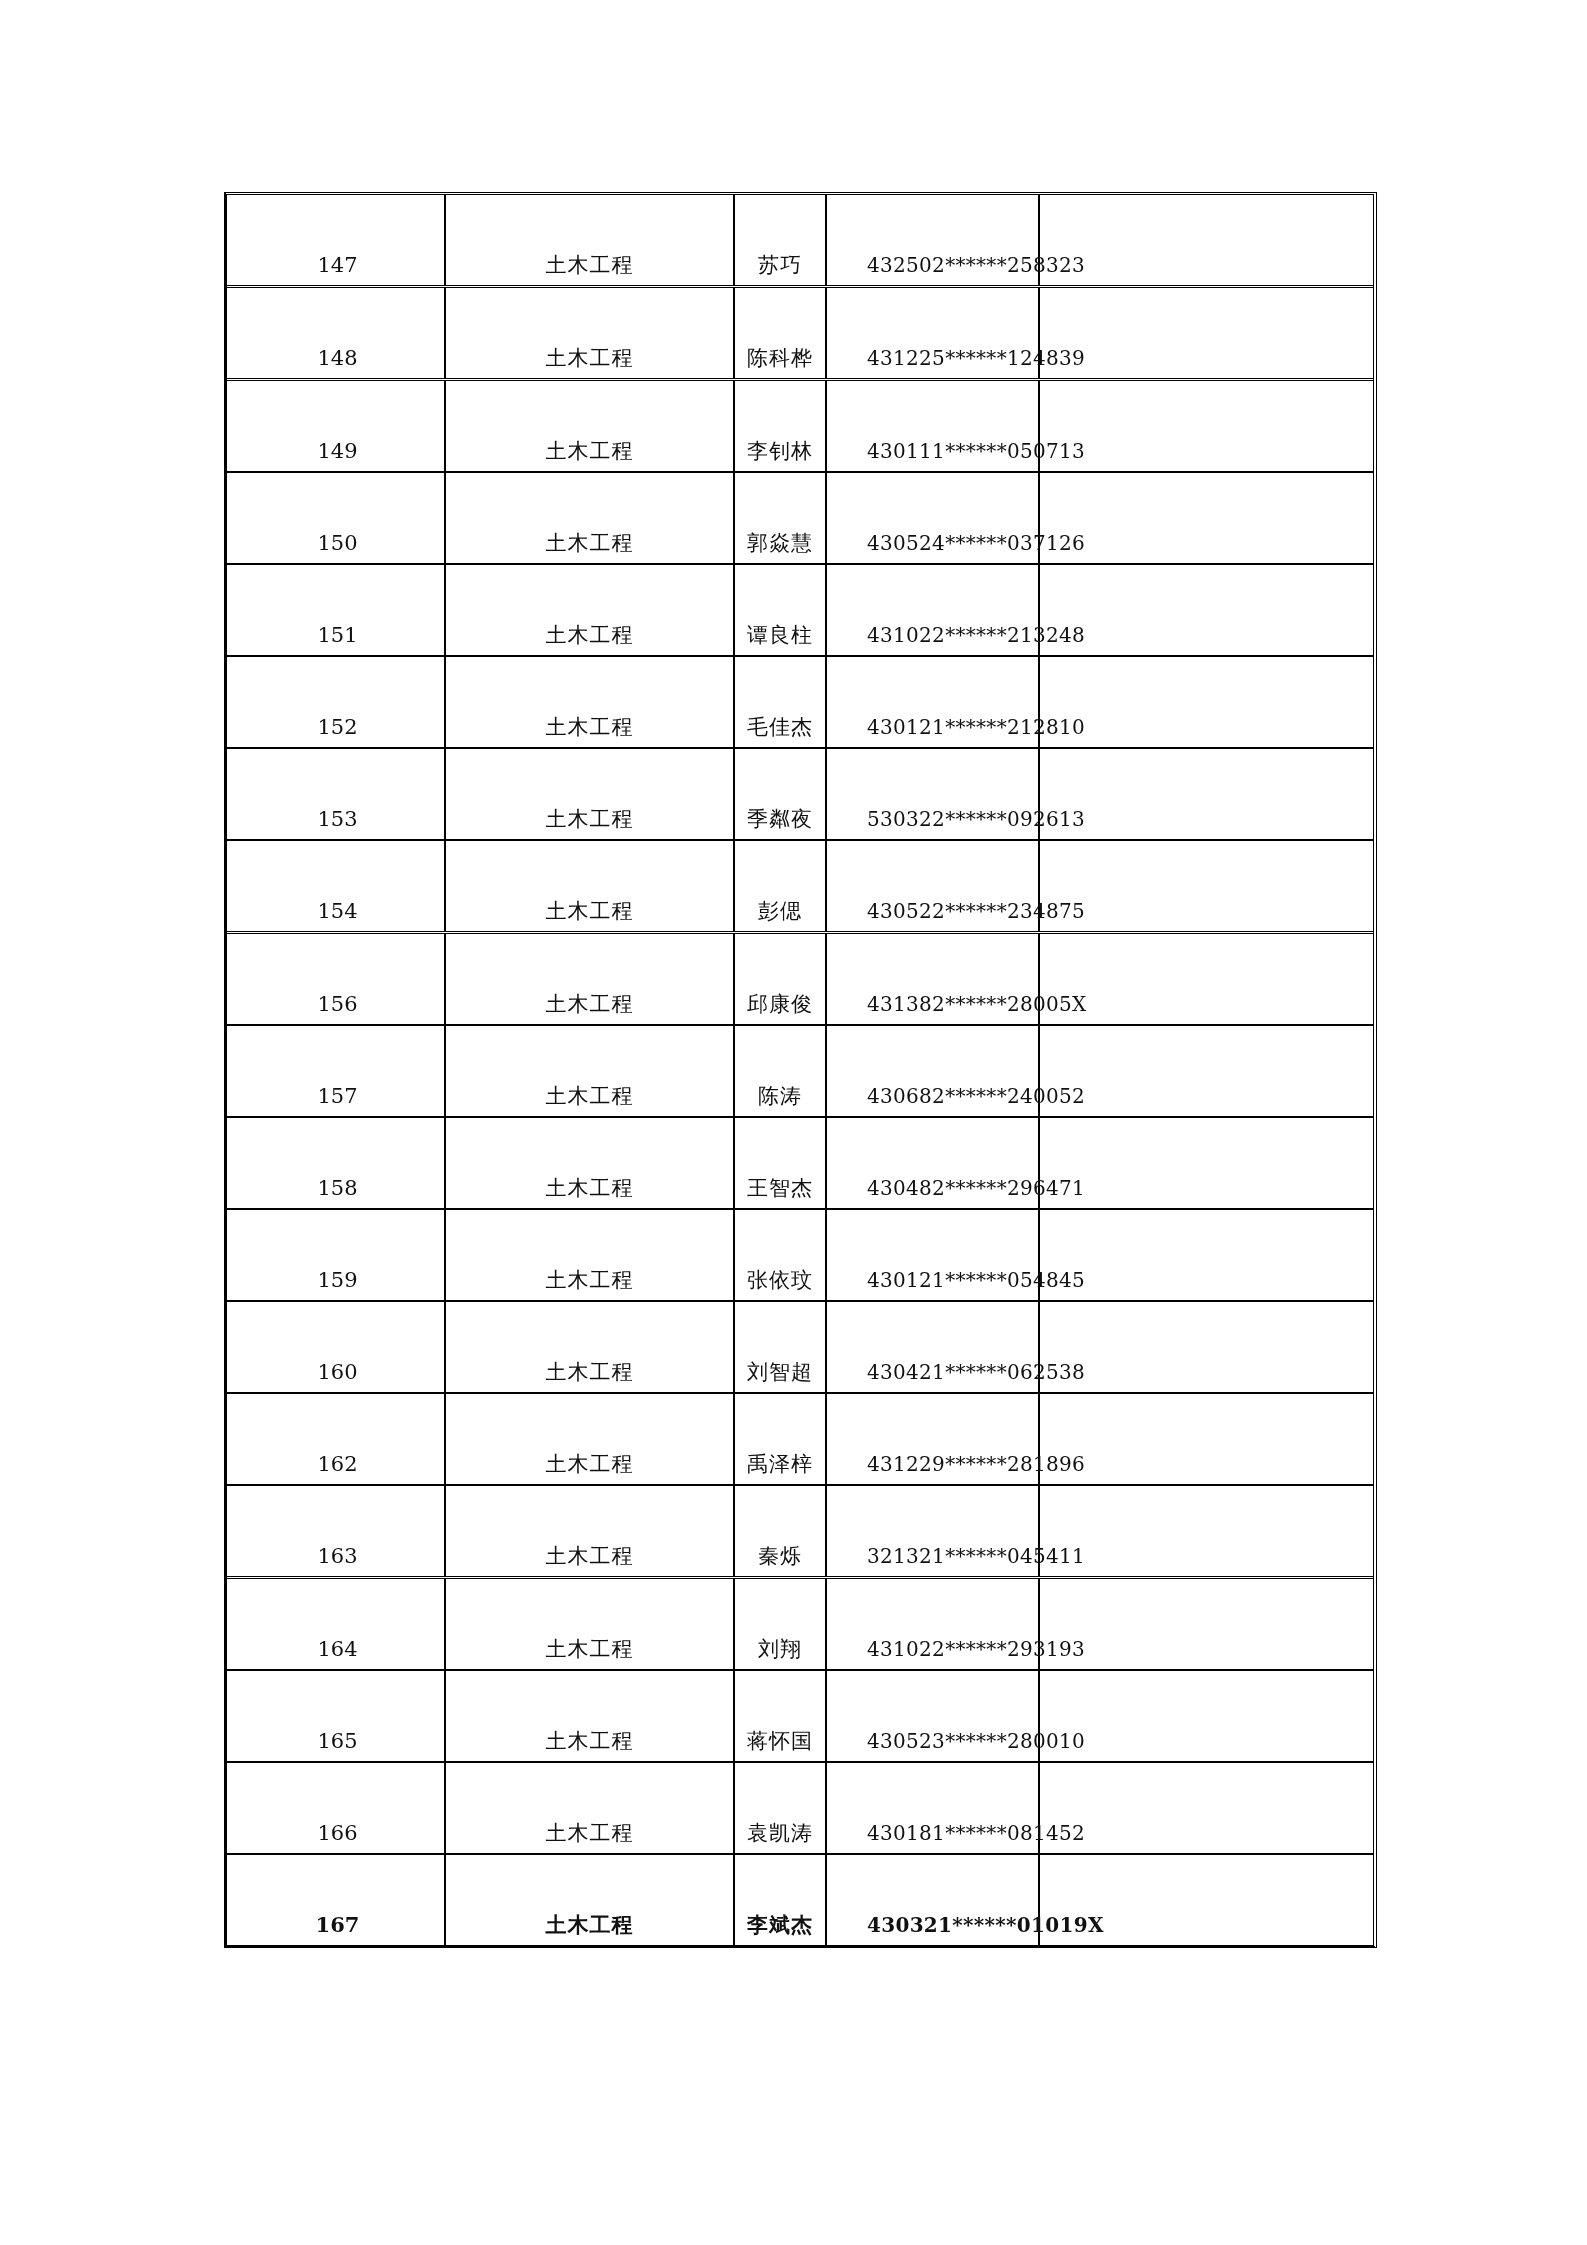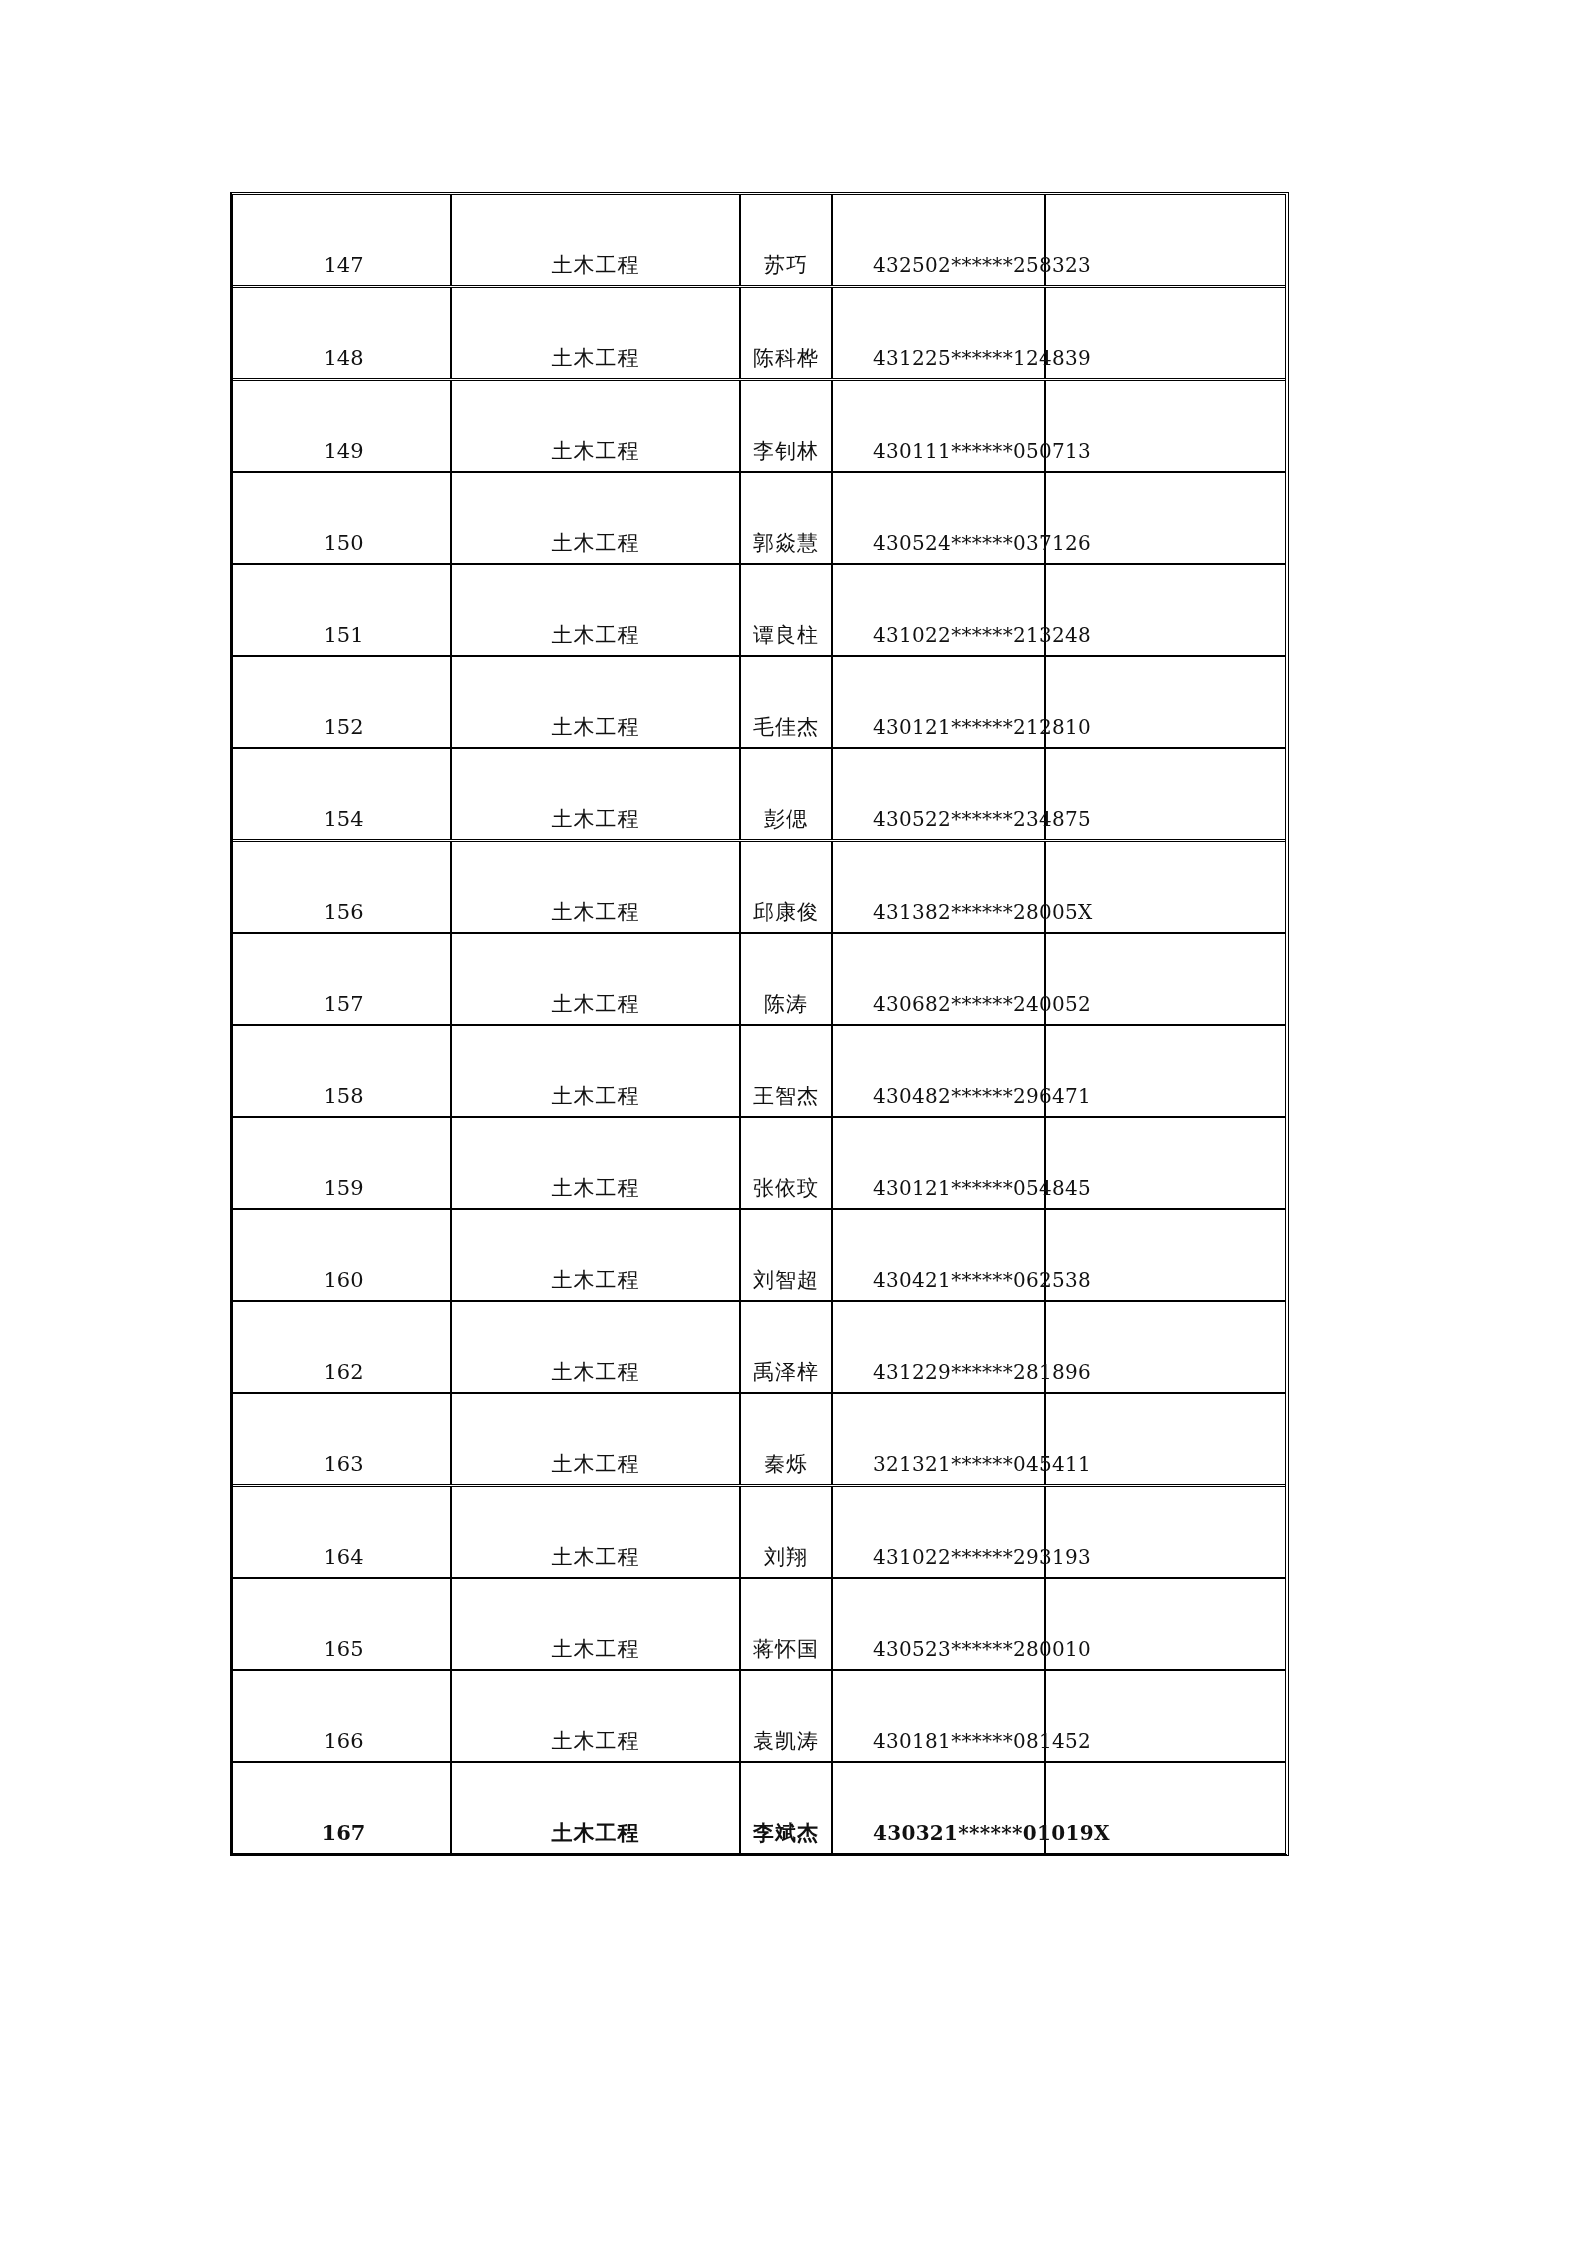--- a/index.html
+++ b/index.html
@@ -18,23 +18,23 @@
     .page {
       position: absolute;
       left: 0;
       top: 0;
       width: 1587px;
       height: 2245px;
       background: #ffffff;
     }
     .table-wrap {
       position: absolute;
-      left: 230px;
+      left: 224px;
       top: 192px;
-      width: 1059px;
+      width: 1153px;
       border-top: 3px double #000;
       border-bottom: 3px solid #000;
       border-left: 3px solid #000;
       border-right: 4px double #000;
       box-sizing: border-box;
     }
     table {
       border-collapse: collapse;
       width: 100%;
       table-layout: fixed;
@@ -119,20 +119,27 @@
           <td class="cell-id">431022******213248</td>
           <td class="cell-note"></td>
         </tr>
         <tr>
           <td class="cell-no">152</td>
           <td class="cell-major">土木工程</td>
           <td class="cell-name">毛佳杰</td>
           <td class="cell-id">430121******212810</td>
           <td class="cell-note"></td>
         </tr>
+        <tr>
+          <td class="cell-no">153</td>
+          <td class="cell-major">土木工程</td>
+          <td class="cell-name">季粼夜</td>
+          <td class="cell-id">530322******092613</td>
+          <td class="cell-note"></td>
+        </tr>
         <tr class="double-line">
           <td class="cell-no">154</td>
           <td class="cell-major">土木工程</td>
           <td class="cell-name">彭偲</td>
           <td class="cell-id">430522******234875</td>
           <td class="cell-note"></td>
         </tr>
         <tr>
           <td class="cell-no">156</td>
           <td class="cell-major">土木工程</td>

